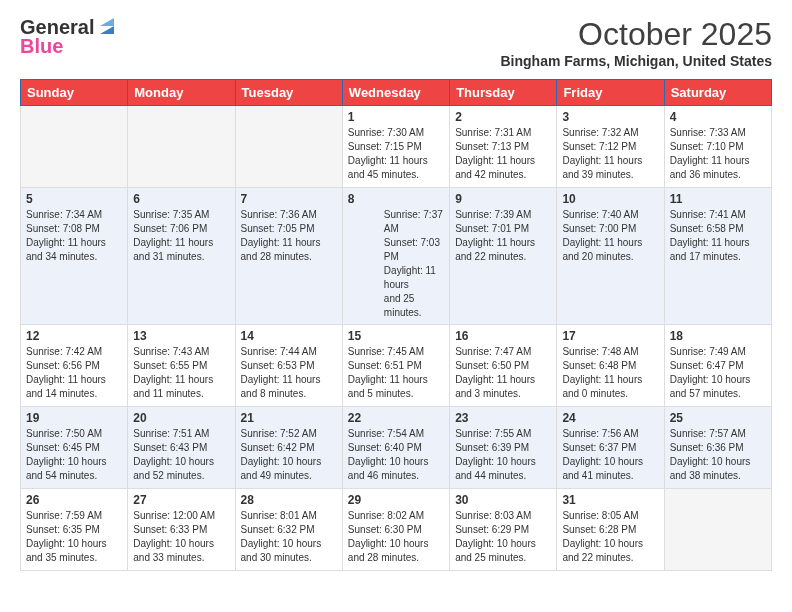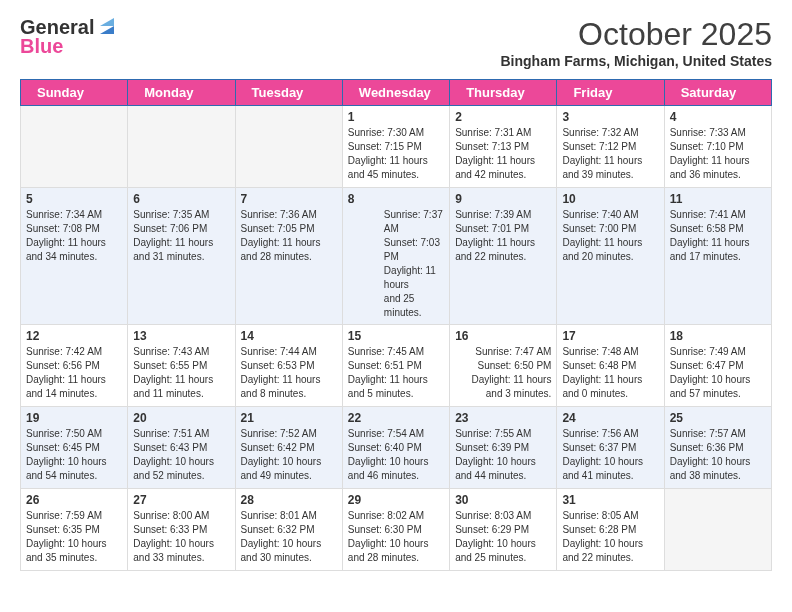--- a/index.html
+++ b/index.html
@@ -41,24 +41,24 @@
       font-weight: bold;
     }
     .calendar {
       flex: 1;
       border-collapse: collapse;
       width: 100%;
       border: 1px solid #ccc;
       table-layout: fixed;
     }
     .calendar th {
-      background-color: #ec4899;
+      background-color: #ef4444;
       color: white;
       text-align: left;
-      padding: 5px 16px;
+      padding: 5px 6px;
       font-size: 13px;
       border: 1px solid #2e6ab0;
     }
     .calendar td {
       vertical-align: top;
       padding: 4px 5px;
       font-size: 10.5px;
       color: #333;
       border: 1px solid #ddd;
       height: 82px;
@@ -234,21 +234,21 @@
           </td>
           <td>
             <span class="day-number">15</span>
             <div class="day-info" style="white-space: pre-line;">Sunrise: 7:45 AM
 Sunset: 6:51 PM
 Daylight: 11 hours
 and 5 minutes.</div>
           </td>
           <td>
             <span class="day-number">16</span>
-            <div class="day-info" style="white-space: pre-line; text-align: right;">Sunrise: 7:47 AM
+            <div class="day-info" style="white-space: pre-line;">Sunrise: 7:47 AM
 Sunset: 6:50 PM
 Daylight: 11 hours
 and 3 minutes.</div>
           </td>
           <td>
             <span class="day-number">17</span>
             <div class="day-info" style="white-space: pre-line;">Sunrise: 7:48 AM
 Sunset: 6:48 PM
 Daylight: 11 hours
 and 0 minutes.</div>
@@ -315,21 +315,21 @@
         <tr class="row-white">
           <td>
             <span class="day-number">26</span>
             <div class="day-info" style="white-space: pre-line;">Sunrise: 7:59 AM
 Sunset: 6:35 PM
 Daylight: 10 hours
 and 35 minutes.</div>
           </td>
           <td>
             <span class="day-number">27</span>
-            <div class="day-info" style="white-space: pre-line;">Sunrise: 8:00 AM
+            <div class="day-info" style="white-space: pre-line;">Sunrise: 12:00 AM
 Sunset: 6:33 PM
 Daylight: 10 hours
 and 33 minutes.</div>
           </td>
           <td>
             <span class="day-number">28</span>
             <div class="day-info" style="white-space: pre-line;">Sunrise: 8:01 AM
 Sunset: 6:32 PM
 Daylight: 10 hours
 and 30 minutes.</div>

